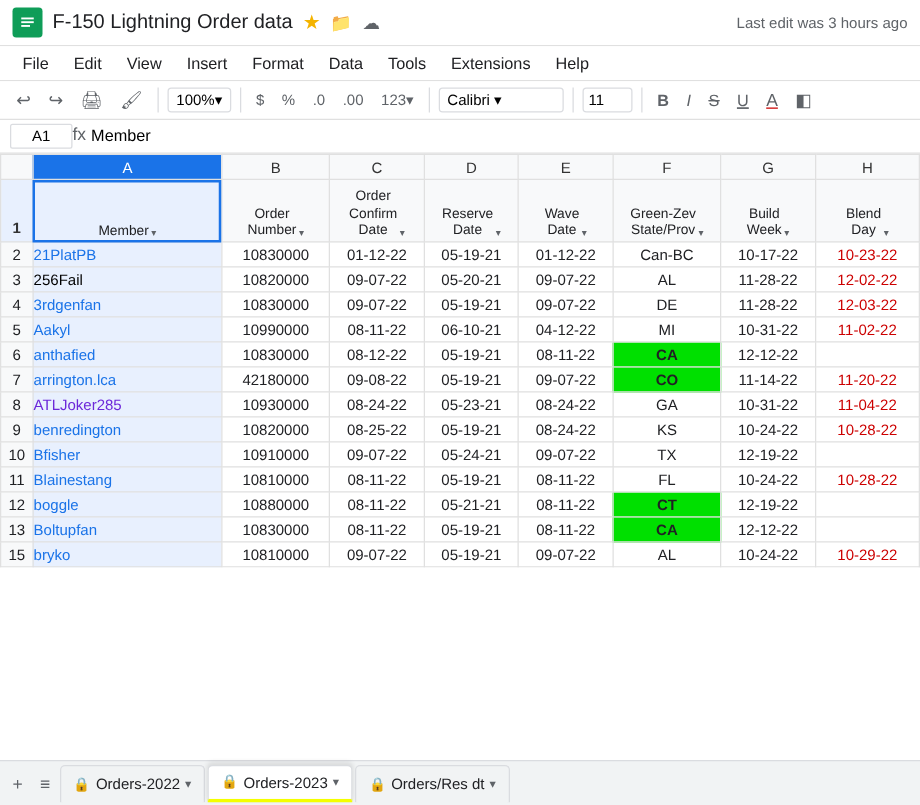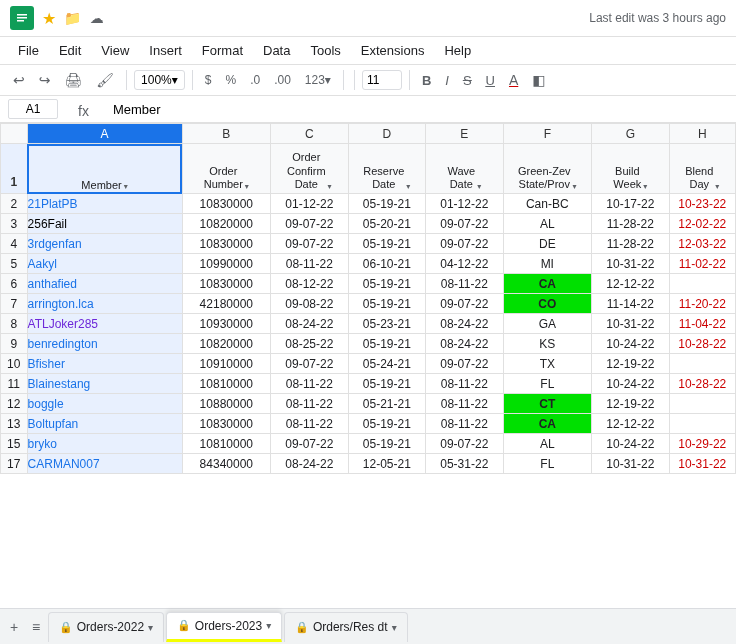--- a/index.html
+++ b/index.html
@@ -84,24 +84,24 @@
       width: 40px;
     }
     .bold-btn { font-weight: bold; font-size: 13px; }
     .italic-btn { font-style: italic; font-size: 13px; }
     .strike-btn { text-decoration: line-through; font-size: 13px; }
     .underline-btn { text-decoration: underline; font-size: 13px; }
 
     
     .formula-bar {
       display: flex;
-      align-items: flex-end;
+      align-items: flex-start;
       padding: 3px 8px;
       border-bottom: 1px solid #e0e0e0;
-      gap: 20px;
+      gap: 0;
     }
     .cell-ref {
       border: 1px solid #dadce0; border-radius: 2px;
       padding: 2px 6px; font-size: 12px; width: 50px;
       text-align: center;
     }
     .formula-input {
       flex: 1; border: none; outline: none; font-size: 13px;
       padding: 2px 4px;
     }
@@ -237,20 +237,21 @@
 
 <div class="title-bar">
   <div class="app-icon">
     <svg width="16" height="16" viewBox="0 0 16 16">
       <rect width="16" height="16" rx="2" fill="#0f9d58"></rect>
       <rect x="3" y="4" width="10" height="1.5" fill="white"></rect>
       <rect x="3" y="7" width="10" height="1.5" fill="white"></rect>
       <rect x="3" y="10" width="7" height="1.5" fill="white"></rect>
     </svg>
   </div>
+  <span class="doc-title">F-150 Lightning Order data</span>
   <span class="star-icon">★</span>
   <span style="color:#5f6368;font-size:14px;">📁</span>
   <span style="color:#5f6368;font-size:14px;">☁</span>
   <span class="last-edit">Last edit was 3 hours ago</span>
 </div>
 
 <div class="menu-bar">
   <span class="menu-item">File</span>
   <span class="menu-item">Edit</span>
   <span class="menu-item">View</span>
@@ -272,20 +273,23 @@
     <span>100%</span>
     <span>▾</span>
   </div>
   <div class="toolbar-sep"></div>
   <button class="currency-btn toolbar-btn">$</button>
   <button class="percent-btn toolbar-btn">%</button>
   <button class="decimal-btn toolbar-btn">.0</button>
   <button class="decimal-btn toolbar-btn">.00</button>
   <button class="decimal-btn toolbar-btn">123▾</button>
   <div class="toolbar-sep"></div>
+  <div class="format-select">
+    <span>Calibri</span> <span>▾</span>
+  </div>
   <div class="toolbar-sep"></div>
   <div class="font-size-select">
     <span>11</span>
   </div>
   <div class="toolbar-sep"></div>
   <button class="toolbar-btn bold-btn">B</button>
   <button class="toolbar-btn italic-btn"><em>I</em></button>
   <button class="toolbar-btn strike-btn"><s>S</s></button>
   <button class="toolbar-btn underline-btn"><u>U</u></button>
   <button class="toolbar-btn" style="text-decoration:underline;text-decoration-color:#cc0000;">A</button>
@@ -362,21 +366,21 @@
             <div class="hdr-multi">Green-Zev<br>State/Prov</div>
             <span class="filter-icon">▾</span>
           </div>
         </th>
         <th class="col-header" style="vertical-align:bottom;padding:2px 5px;">
           <div class="header-cell-content">
             <div class="hdr-multi">Build<br>Week</div>
             <span class="filter-icon">▾</span>
           </div>
         </th>
-        <th class="col-header" style="vertical-align:bottom;padding:2px 4px;">
+        <th class="col-header" style="vertical-align:bottom;padding:2px 21px;">
           <div class="header-cell-content">
             <div class="hdr-multi">Blend<br>Day</div>
             <span class="filter-icon">▾</span>
           </div>
         </th>
       </tr>
     </thead>
     <tbody id="sheet-body">
     <tr>
           <td class="data-cell row-num">2</td>
@@ -514,31 +518,20 @@
           <td class="data-cell row-num">15</td>
           <td class="data-cell left selected-col" style="color: rgb(26, 115, 232);">bryko</td>
           <td class="data-cell">10810000</td>
           <td class="data-cell">09-07-22</td>
           <td class="data-cell">05-19-21</td>
           <td class="data-cell">09-07-22</td>
           <td class="data-cell">AL</td>
           <td class="data-cell">10-24-22</td>
           <td class="data-cell" style="color: rgb(204, 0, 0);">10-29-22</td>
         </tr>
-        <tr>
-          <td class="data-cell row-num">17</td>
-          <td class="data-cell left selected-col" style="color: rgb(26, 115, 232);">CARMAN007</td>
-          <td class="data-cell">84340000</td>
-          <td class="data-cell">08-24-22</td>
-          <td class="data-cell">12-05-21</td>
-          <td class="data-cell">05-31-22</td>
-          <td class="data-cell">FL</td>
-          <td class="data-cell">10-31-22</td>
-          <td class="data-cell" style="color: rgb(204, 0, 0);">10-31-22</td>
-        </tr>
       </tbody>
   </table>
 </div>
 
 <div class="bottom-bar">
   <button class="tab-btn">+</button>
   <button class="tab-btn">≡</button>
   <div class="sheet-tab" style="background:#f1f3f4;">
     <span class="lock-icon">🔒</span>
     <span class="tab-label">Orders-2022</span>

